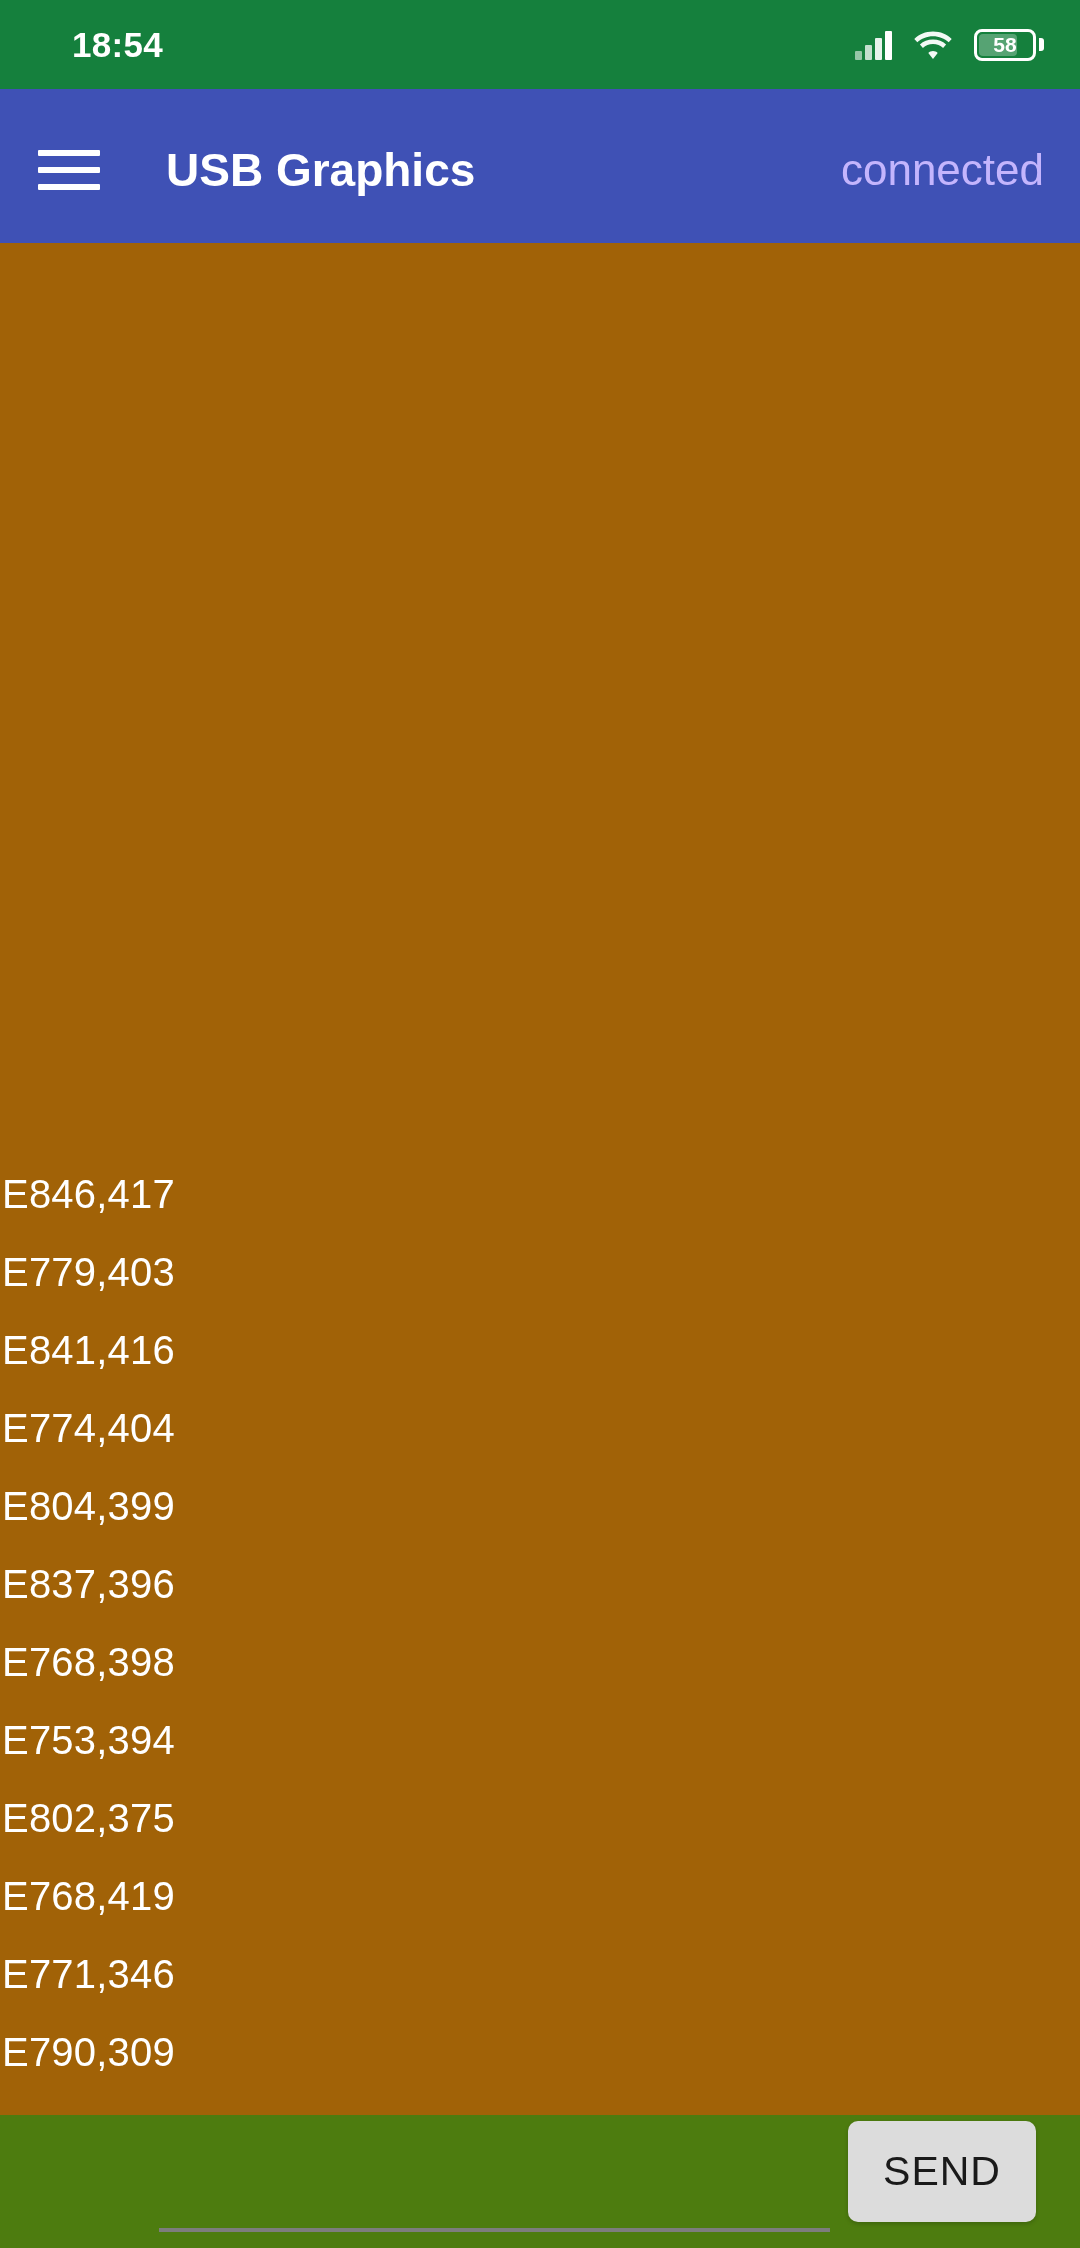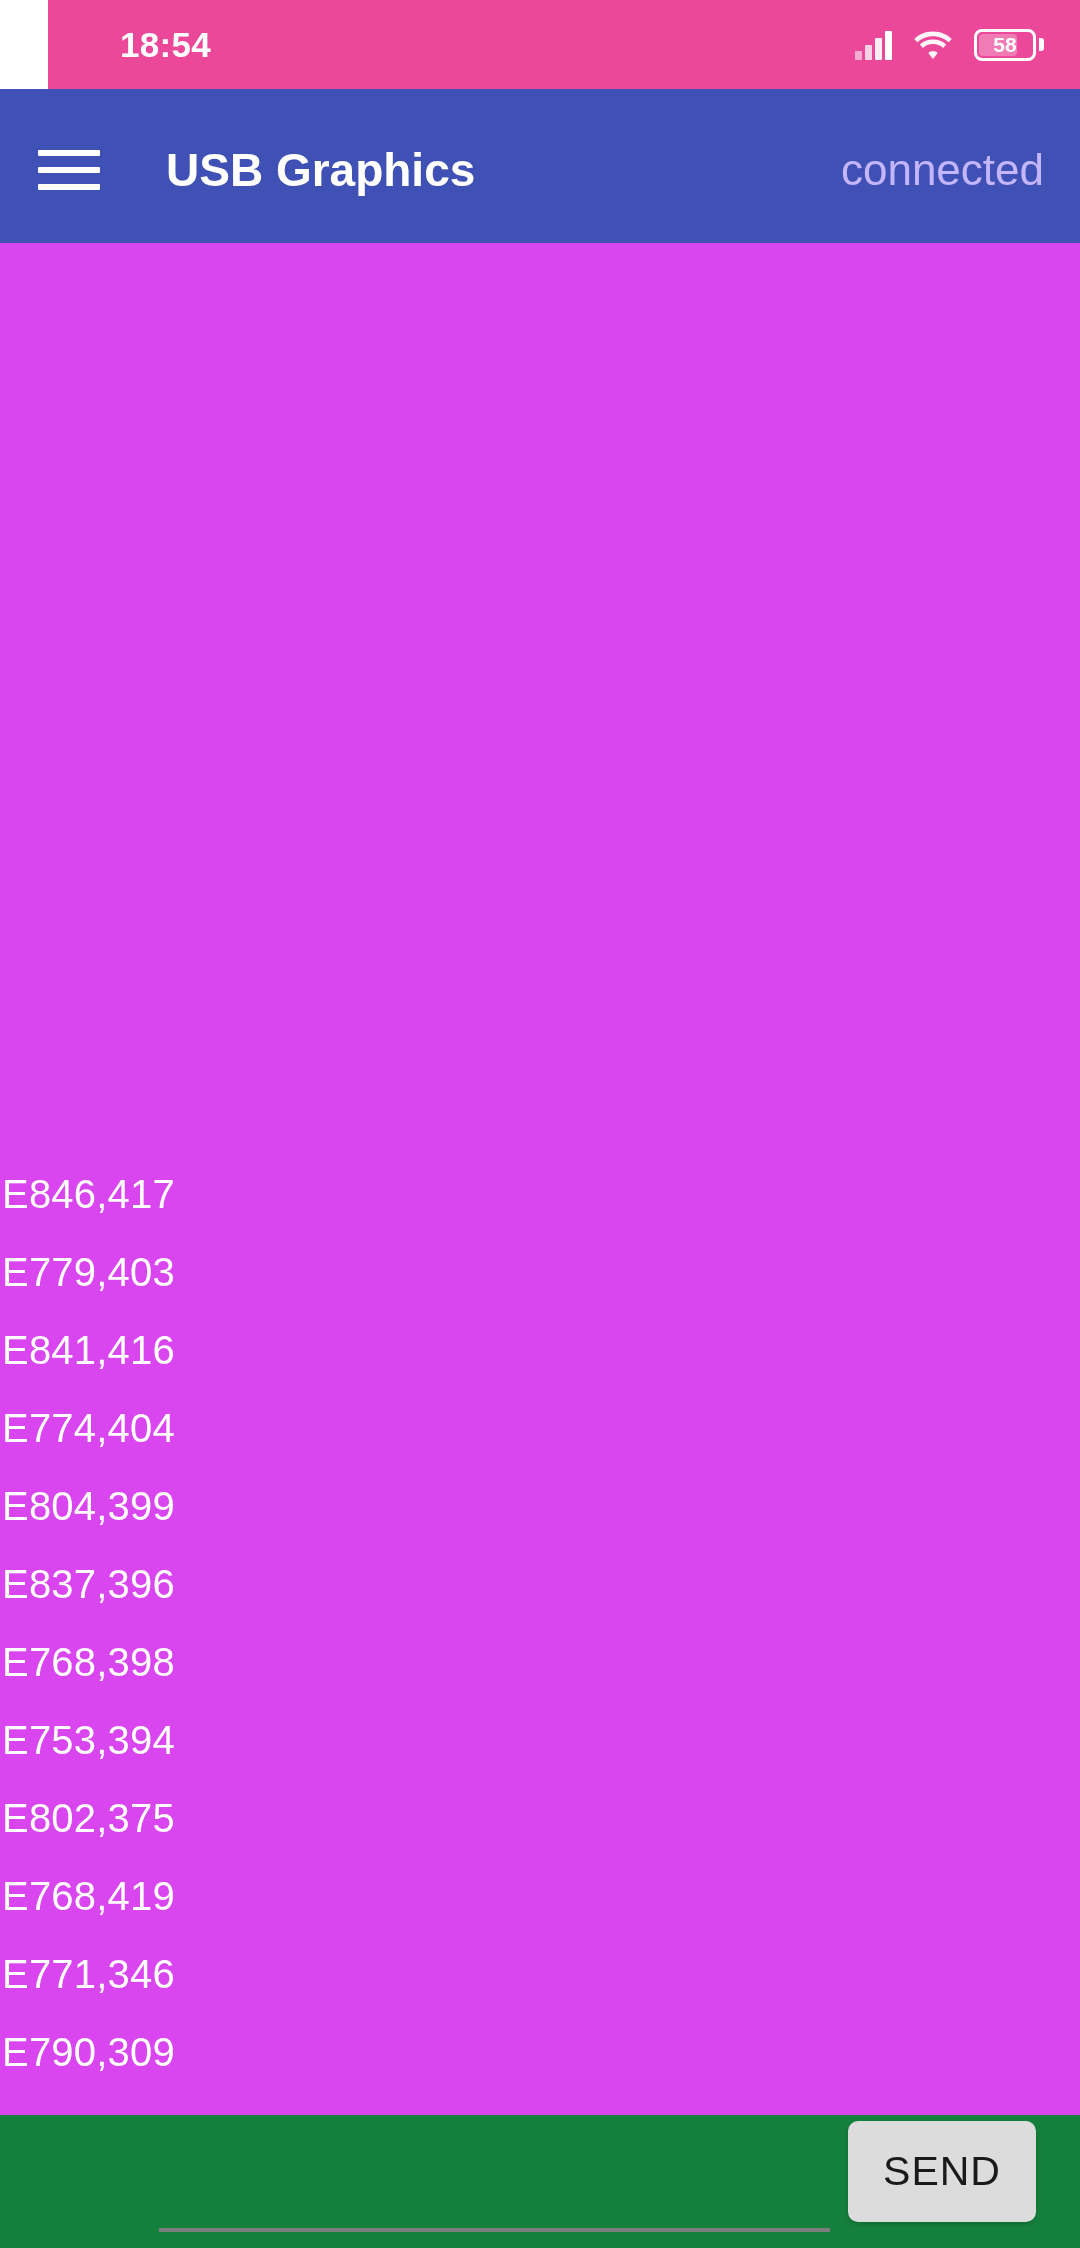--- a/index.html
+++ b/index.html
@@ -12,25 +12,24 @@
   #screen {
     position:relative;
     width:1080px; height:2248px;
     display:flex; flex-direction:column;
     background:#ffffff;
   }
 
   
   .status-bar {
     height:89px;
-    background:#ec4899;
+    background:#15803d;
     display:flex; align-items:center;
     padding:0 36px 0 72px;
     flex:0 0 89px;
-    margin-left:48px;
   }
   .status-time {
     color:#ffffff;
     font-size:35px;
     font-weight:bold;
     letter-spacing:0.3px;
   }
   .status-icons {
     margin-left:auto;
     display:flex; align-items:center;
@@ -107,42 +106,42 @@
     color:#c4b5fd;
     font-size:44px;
     font-weight:normal;
     white-space:nowrap;
     padding-right:4px;
   }
 
   
   .content {
     flex:1 1 auto;
-    background:#d946ef;
+    background:#a16207;
     position:relative;
     overflow:hidden;
   }
   .log-list {
     position:absolute;
     left:0; right:0; bottom:24px;
     padding-left:2px;
   }
   .log-line {
     color:#ffffff;
     font-size:40px;
     line-height:78px;
     height:78px;
     white-space:nowrap;
     letter-spacing:0.2px;
   }
 
   
   .input-bar {
     height:133px;
-    background:#15803d;
+    background:#4d7c0f;
     display:flex; align-items:flex-end;
     padding:0 28px 16px 44px;
     flex:0 0 133px;
   }
   .text-field-wrap {
     flex:1 1 auto;
     display:flex; flex-direction:column; justify-content:flex-end;
     padding:0 18px 0 115px;
     height:100%;
   }

